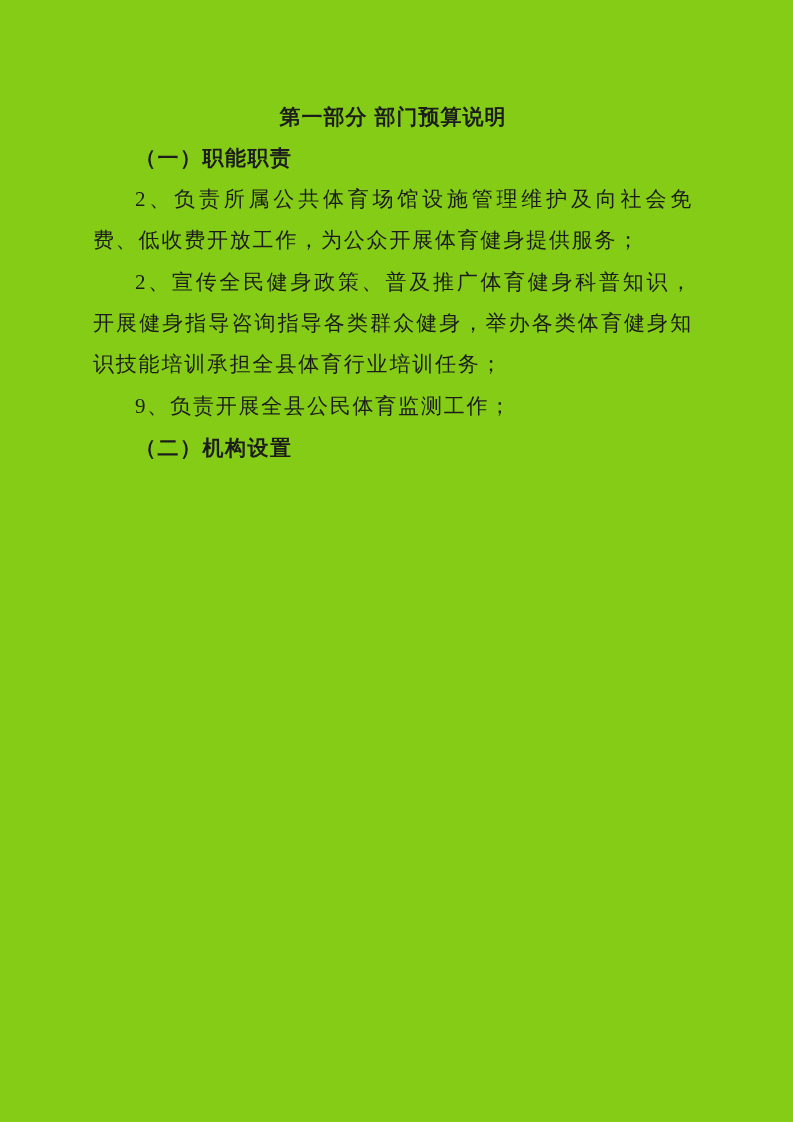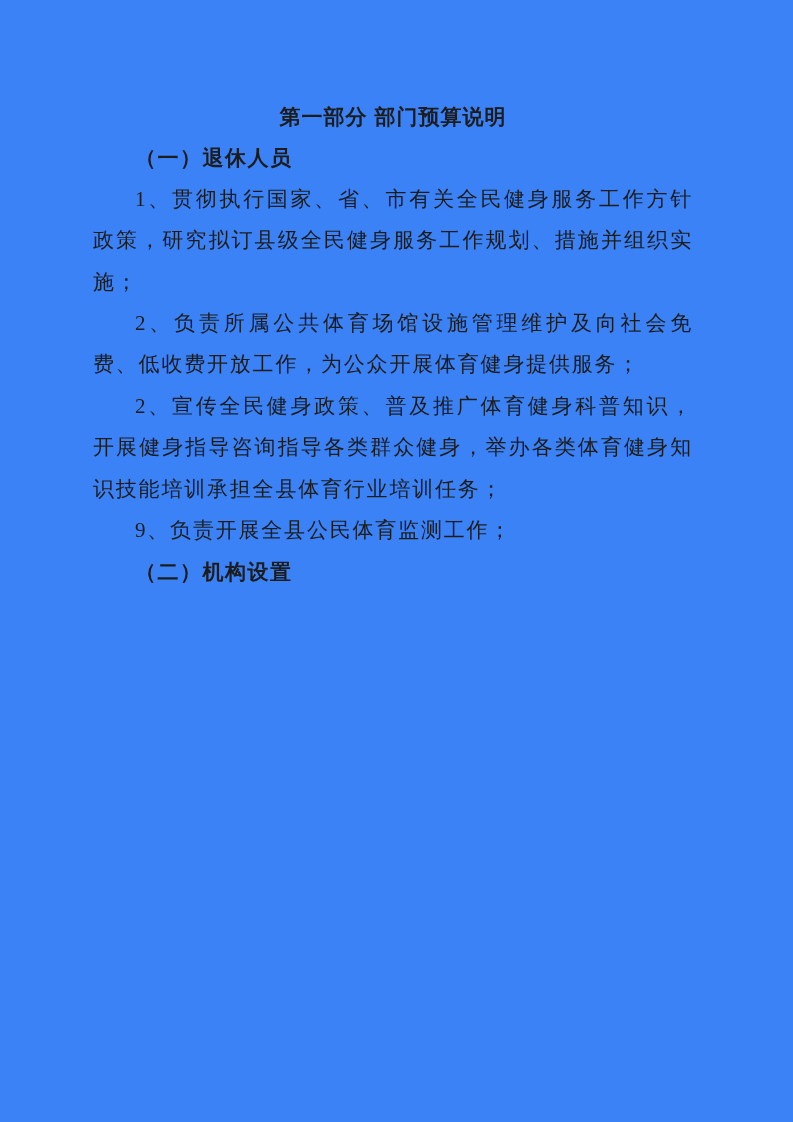--- a/index.html
+++ b/index.html
@@ -4,21 +4,21 @@
 <style>
   html, body {
     margin: 0;
     padding: 0;
     background: #ffffff;
   }
   .page {
     position: relative;
     width: 793px;
     height: 1122px;
-    background: #3b82f6;
+    background: #84cc16;
     margin: 0 auto;
     overflow: hidden;
   }
   .content {
     position: absolute;
     left: 93px;
     top: 96px;
     width: 600px;
   }
   .content p {
@@ -49,20 +49,19 @@
     text-align-last: left;
     letter-spacing: 1.8px;
   }
 </style>
 </head>
 <body>
 
 <main class="page">
   <section class="content">
     <p class="doc-title">第一部分 部门预算说明</p>
-    <p class="h-sub">（一）退休人员</p>
-    <p class="para">1、贯彻执行国家、省、市有关全民健身服务工作方针政策，研究拟订县级全民健身服务工作规划、措施并组织实施；</p>
+    <p class="h-sub">（一）职能职责</p>
     <p class="para">2、负责所属公共体育场馆设施管理维护及向社会免费、低收费开放工作，为公众开展体育健身提供服务；</p>
     <p class="para">2、宣传全民健身政策、普及推广体育健身科普知识，开展健身指导咨询指导各类群众健身，举办各类体育健身知识技能培训承担全县体育行业培训任务；</p>
     <p class="para">9、负责开展全县公民体育监测工作；</p>
     <p class="h-sub">（二）机构设置</p>
   </section>
 </main>
 
 </body></html>

